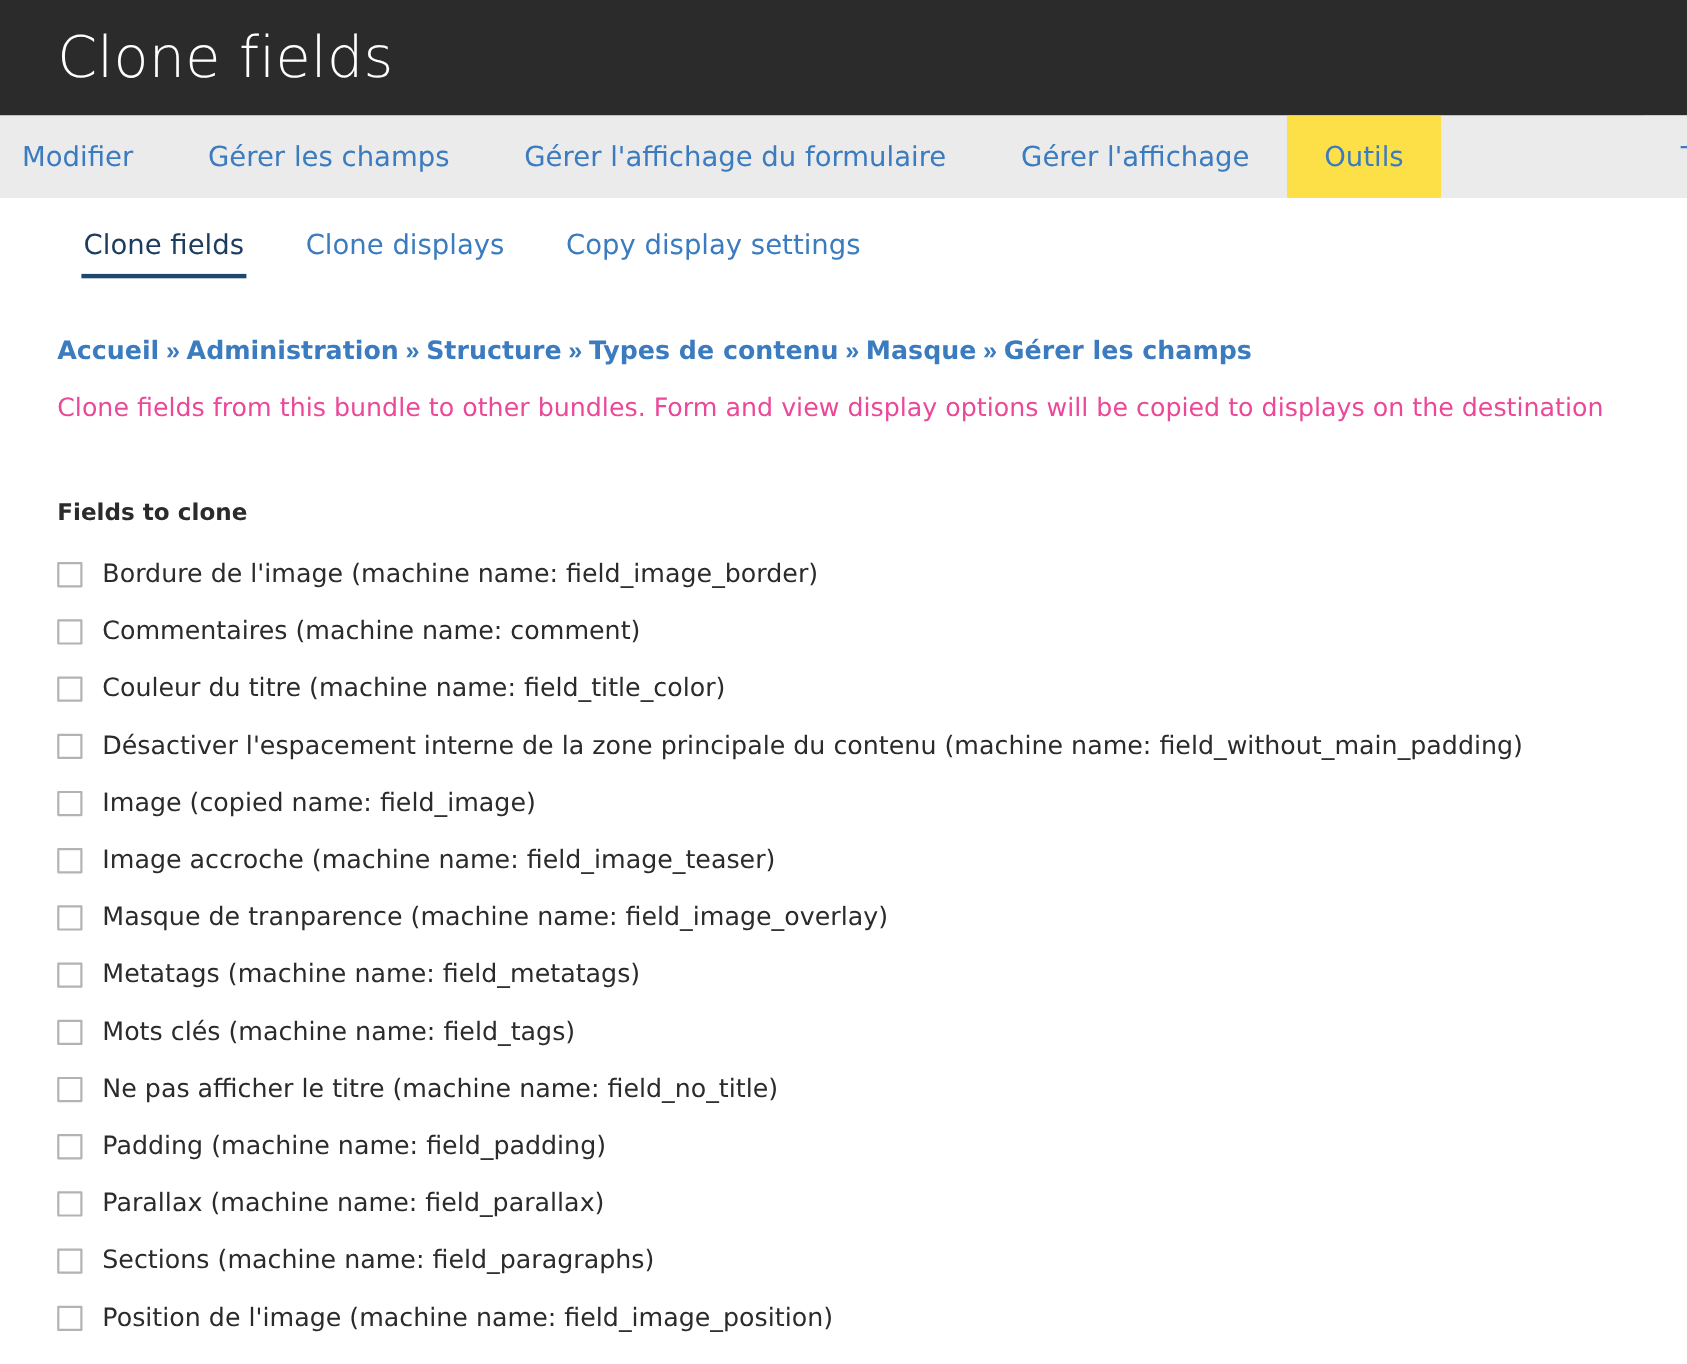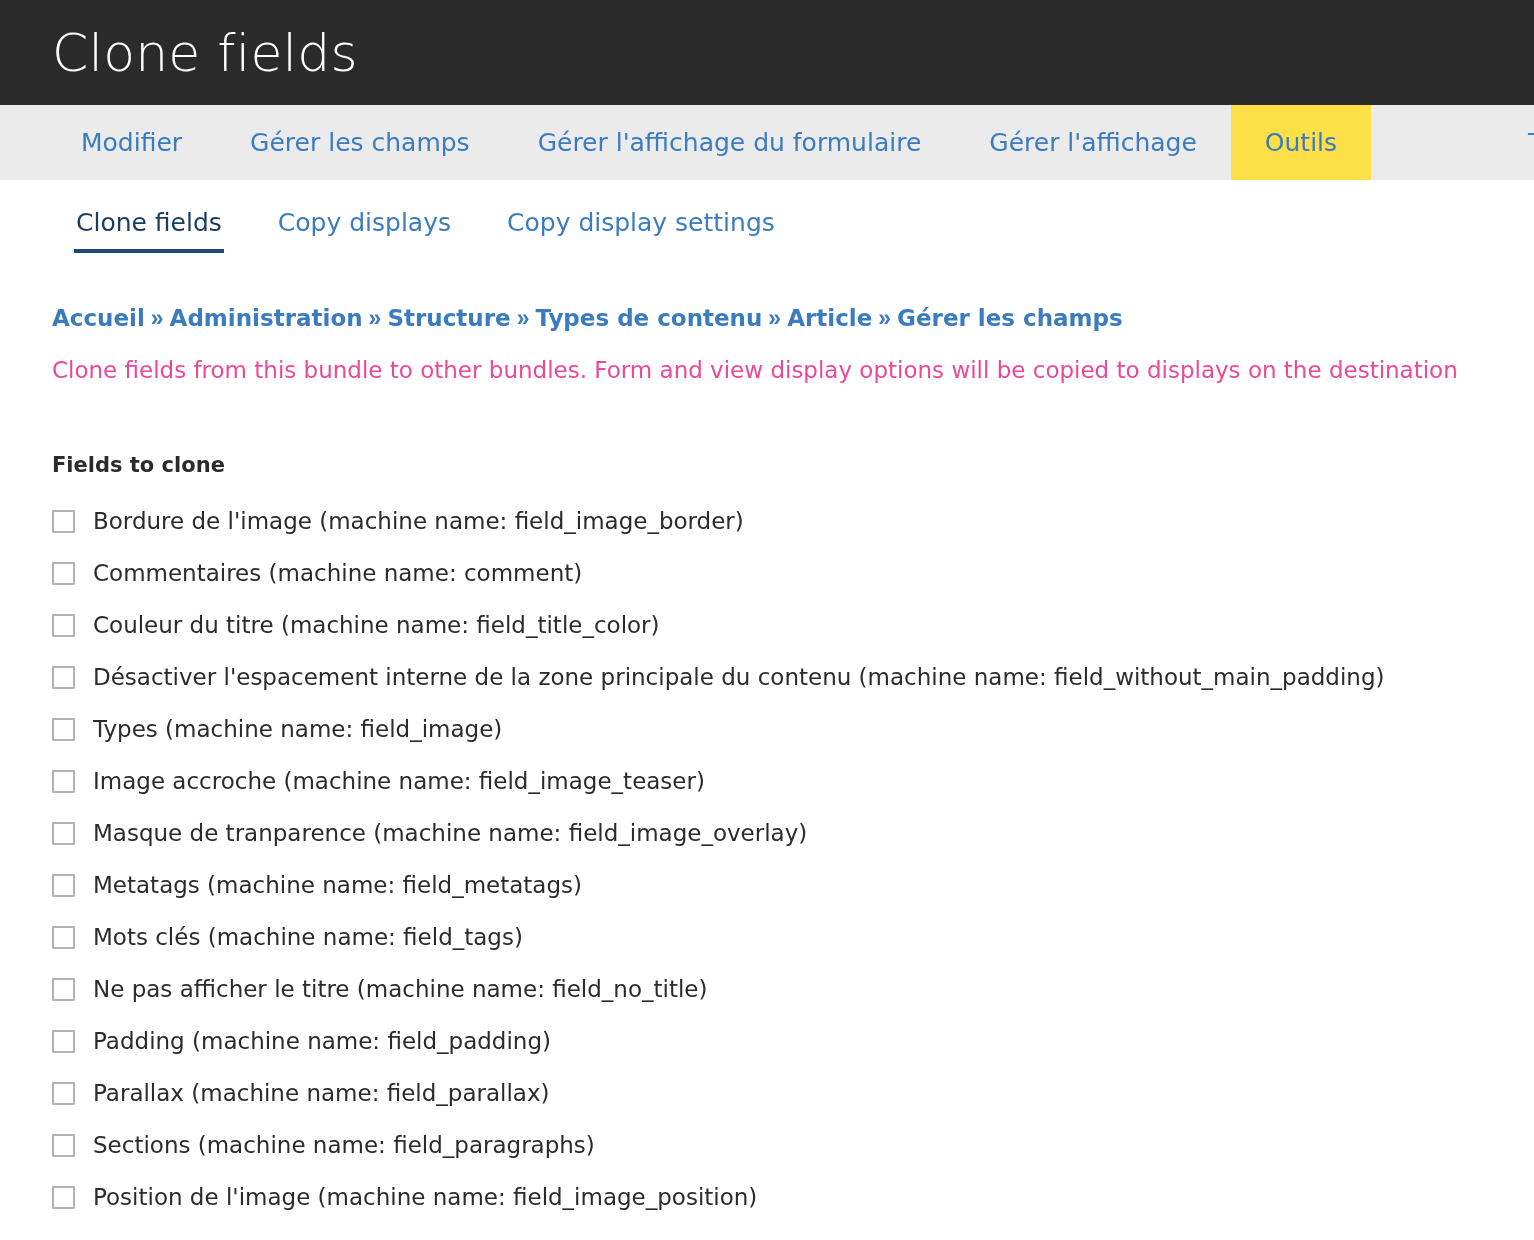--- a/index.html
+++ b/index.html
@@ -44,21 +44,21 @@
     padding: 0 34px;
     font-size: 25px;
     color: #3b7bbf;
     white-space: nowrap;
     cursor: pointer;
     background: transparent;
     border: 0;
     font-family: "DejaVu Sans", sans-serif;
     font-weight: 400;
   }
-  .ptab.first { padding-left: 81px; }
+  .ptab.first { padding-left: 20px; }
   .ptab.active {
     background: #fde047;
     color: #3b7bbf;
   }
   .ptab.cutoff {
     position: absolute;
     left: 1494px;
     top: 0;
     bottom: 0;
     padding: 0 34px;
@@ -195,25 +195,25 @@
     </div>
     <div class="ptab cutoff">
       <span>T</span>
     </div>
   </div>
 
 <div id="content">
 
   <div id="secondary-tabs">
       <div class="stab active"><span>Clone fields</span></div>
-      <div class="stab"><span>Copy displays</span></div>
+      <div class="stab"><span>Clone displays</span></div>
       <div class="stab"><span>Copy display settings</span></div>
     </div>
 
-  <div id="breadcrumb"><a href="#">Accueil</a><span class="sep">»</span><a href="#">Administration</a><span class="sep">»</span><a href="#">Structure</a><span class="sep">»</span><a href="#">Types de contenu</a><span class="sep">»</span><a href="#">Article</a><span class="sep">»</span><a href="#">Gérer les champs</a></div>
+  <div id="breadcrumb"><a href="#">Accueil</a><span class="sep">»</span><a href="#">Administration</a><span class="sep">»</span><a href="#">Structure</a><span class="sep">»</span><a href="#">Types de contenu</a><span class="sep">»</span><a href="#">Masque</a><span class="sep">»</span><a href="#">Gérer les champs</a></div>
 
   <div id="description">Clone fields from this bundle to other bundles. Form and view display options will be copied to displays on the destination</div>
 
   <div id="fields-legend">Fields to clone</div>
 
   <div id="fields-list">
       <div class="field-row">
         <span class="cbox"></span>
         <span class="field-label">Bordure de l'image (machine name: field_image_border)</span>
       </div>
@@ -224,21 +224,21 @@
       <div class="field-row">
         <span class="cbox"></span>
         <span class="field-label">Couleur du titre (machine name: field_title_color)</span>
       </div>
       <div class="field-row">
         <span class="cbox"></span>
         <span class="field-label">Désactiver l'espacement interne de la zone principale du contenu (machine name: field_without_main_padding)</span>
       </div>
       <div class="field-row">
         <span class="cbox"></span>
-        <span class="field-label">Types (machine name: field_image)</span>
+        <span class="field-label">Image (copied name: field_image)</span>
       </div>
       <div class="field-row">
         <span class="cbox"></span>
         <span class="field-label">Image accroche (machine name: field_image_teaser)</span>
       </div>
       <div class="field-row">
         <span class="cbox"></span>
         <span class="field-label">Masque de tranparence (machine name: field_image_overlay)</span>
       </div>
       <div class="field-row">

